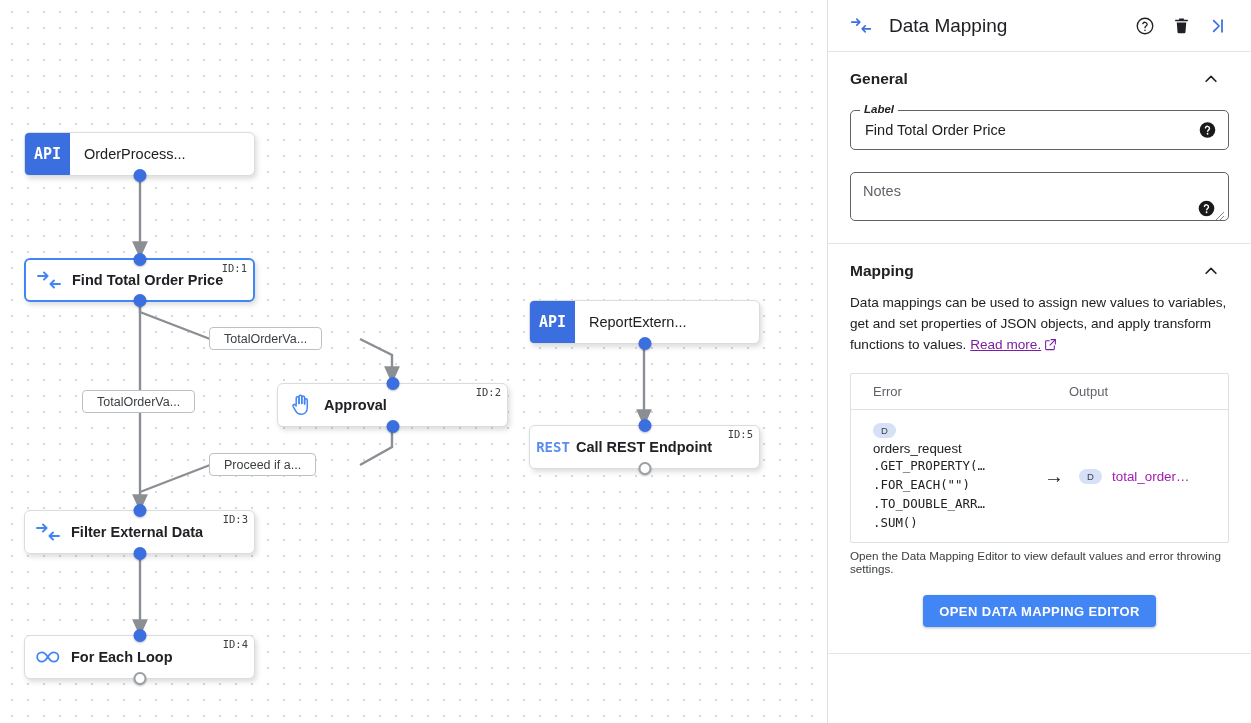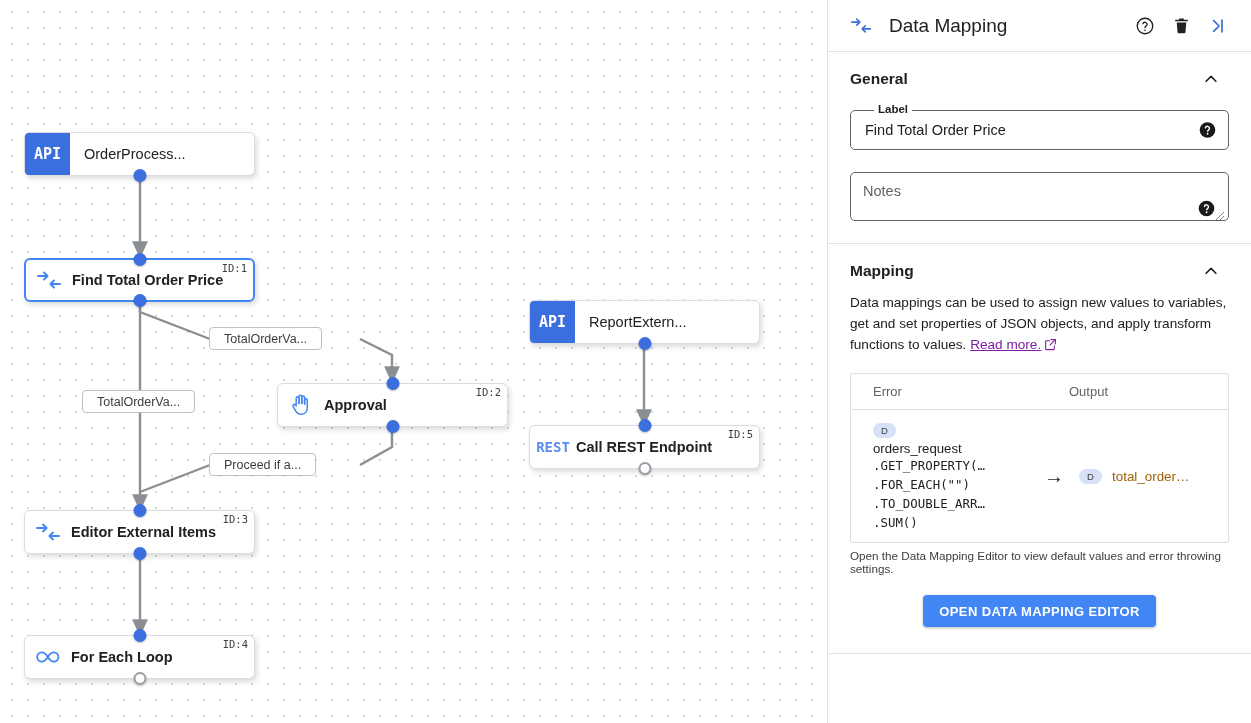--- a/index.html
+++ b/index.html
@@ -121,23 +121,23 @@
   .section-body { padding: 0 22px 22px 22px; }
 
   
   .field { position: relative; margin-top: 12px; }
   .field .outline {
     border: 1px solid #5f6368; border-radius: 5px;
     height: 40px; display: flex; align-items: center;
     padding: 0 40px 0 12px;
   }
   .field .legend {
-    position: absolute; top: -7px; left: 24px;
+    position: absolute; top: -7px; left: 10px;
     background: #fff; padding: 0 4px;
-    font-size: 11.5px; font-weight: 700; color: #202124;
+    font-size: 11.5px; font-weight: 700; color: #202124; font-style: italic;
   }
   .field input.val {
     border: 0; outline: 0; width: 100%;
     font-family: "Liberation Sans", sans-serif;
     font-size: 14.5px; color: #202124; background: transparent;
   }
   .field .help-dot {
     position: absolute; right: 13px; top: 50%; transform: translateY(-50%);
     width: 17px; height: 17px;
   }
@@ -177,21 +177,21 @@
   .dbadge {
     display: inline-flex; align-items: center; justify-content: center;
     width: 23px; height: 15px; border-radius: 8px;
     background: #d6e0f7; color: #3c4043;
     font-size: 9.5px; font-family: "Liberation Sans", sans-serif;
   }
   .varname { font-size: 13.2px; color: #202124; margin-top: 3px; }
   .chain { font-family: "DejaVu Sans Mono", monospace; font-size: 12.4px; color: #202124; line-height: 19px; }
   .map-arrow { flex: 0 0 50px; display: flex; align-items: center; justify-content: center; font-size: 20px; color: #202124; }
   .map-out { display: flex; align-items: center; gap: 10px; }
-  .map-out .oname { font-size: 13.4px; color: #a16207; }
+  .map-out .oname { font-size: 13.4px; color: #a21caf; }
 
   .map-note { font-size: 11.7px; color: #3c4043; padding: 6px 22px 0 22px; }
 
   .btn-wrap { display: flex; justify-content: center; padding: 20px 0 26px 0; }
   .btn-primary {
     background: #4285f4; color: #fff;
     border: 0; border-radius: 4px;
     height: 32px; padding: 0 16px;
     font-family: "Liberation Sans", sans-serif;
     font-size: 13px; font-weight: 700; letter-spacing: 0.4px;
@@ -267,21 +267,21 @@
 
     <div class="node" style="left:24px; top:510px; width:231px;">
       <div class="node-icon">
         <svg width="26" height="18" viewBox="0 0 26 18" fill="none" stroke="#4285f4" stroke-width="1.9" stroke-linecap="round" stroke-linejoin="round">
           <path d="M2 5 H11"></path>
             <path d="M8 1.5 L11.6 5 L8 8.5"></path>
           <path d="M24 13 H15"></path>
             <path d="M18 9.5 L14.4 13 L18 16.5"></path>
         </svg>
       </div>
-      <div class="node-label bold">Editor External Items</div>
+      <div class="node-label bold">Filter External Data</div>
       <div class="node-id">ID:3</div>
       <div class="port top"></div>
       <div class="port bottom"></div>
     </div>
 
     <div class="node" style="left:24px; top:635px; width:231px;">
       <div class="node-icon">
         <svg width="28" height="16" viewBox="0 0 28 16" fill="none" stroke="#4285f4" stroke-width="1.8">
           <path d="M13.8 8 c-1.9 3-3.4 4.6-6 4.6 A4.6 4.6 0 0 1 3.2 8 a4.6 4.6 0 0 1 4.6-4.6 c2.6 0 4.1 1.6 6 4.6 1.9 3 3.4 4.6 6 4.6 A4.6 4.6 0 0 0 24.4 8 a4.6 4.6 0 0 0-4.6-4.6 c-2.6 0-4.1 1.6-6 4.6z"></path>
         </svg>

